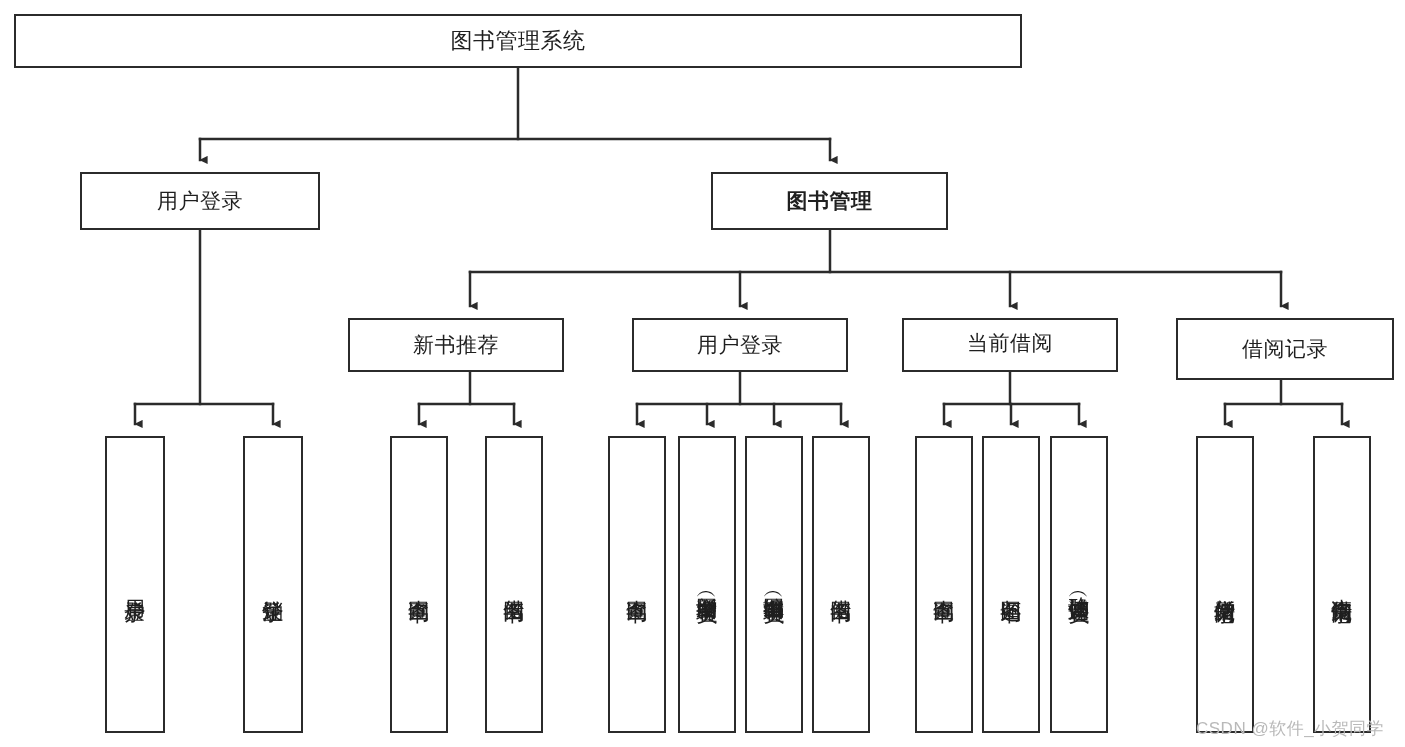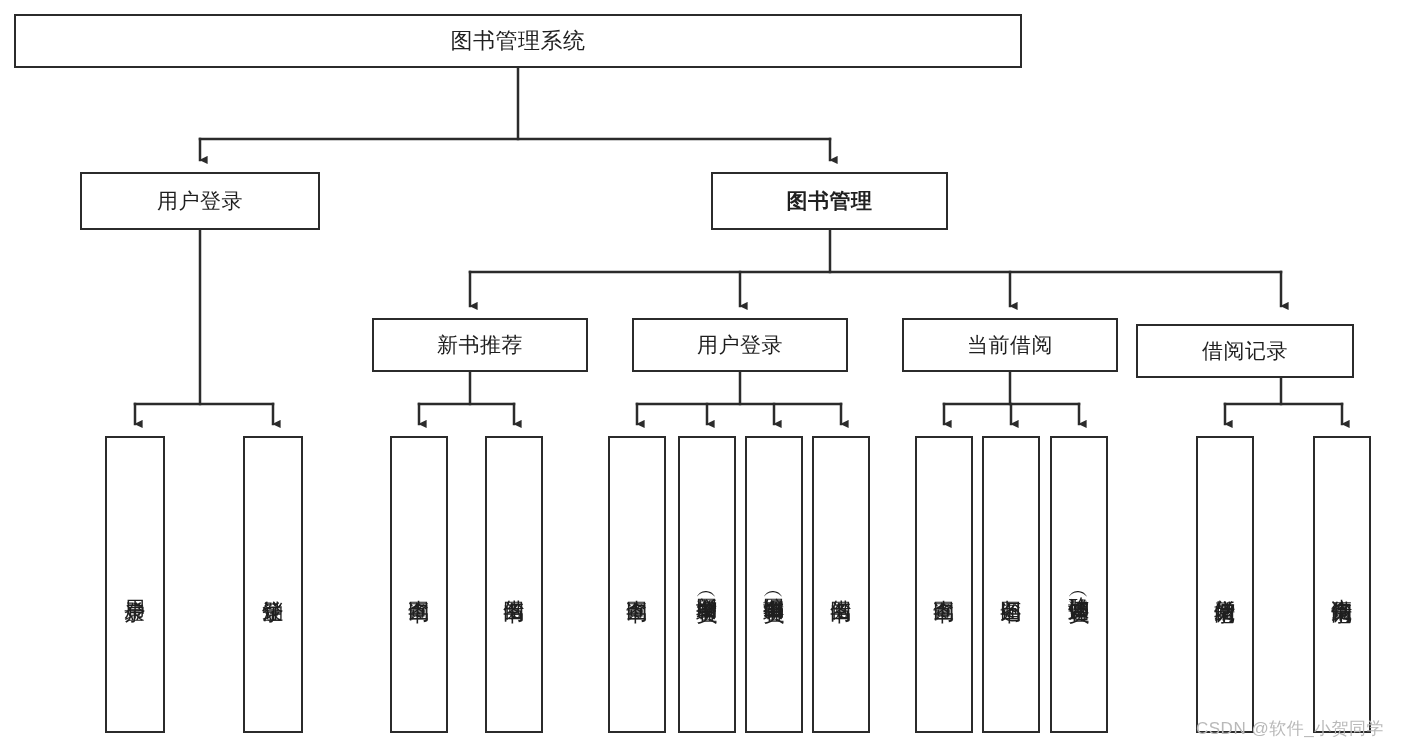--- a/index.html
+++ b/index.html
@@ -122,30 +122,30 @@
     <span class="label">图书管理系统</span>
   </div>
 
   <div class="node horiz" style="left:80px;top:172px;width:240px;height:58px;">
     <span class="label">用户登录</span>
   </div>
   <div class="node horiz" style="left:711px;top:172px;width:237px;height:58px;font-weight:bold;">
     <span class="label">图书管理</span>
   </div>
 
-  <div class="node horiz" style="left:372px;top:318px;width:216px;height:54px;">
+  <div class="node horiz" style="left:348px;top:318px;width:216px;height:54px;">
     <span class="label">新书推荐</span>
   </div>
   <div class="node horiz" style="left:632px;top:318px;width:216px;height:54px;">
     <span class="label">用户登录</span>
   </div>
-  <div class="node horiz" style="left:902px;top:318px;width:216px;height:54px;">
+  <div class="node horiz" style="left:902px;top:318px;width:216px;height:54px;font-family:Liberation Mono, monospace;">
     <span class="label">当前借阅</span>
   </div>
-  <div class="node horiz" style="left:1136px;top:318px;width:218px;height:54px;margin-top:6px;">
+  <div class="node horiz" style="left:1176px;top:318px;width:218px;height:62px;">
     <span class="label">借阅记录</span>
   </div>
 
   <div class="node vert" style="left:105px;top:436px;width:60px;height:297px;">
     <span class="label">用户登录</span>
   </div>
   <div class="node vert" style="left:243px;top:436px;width:60px;height:297px;">
     <span class="label">注销登录</span>
   </div>
 

